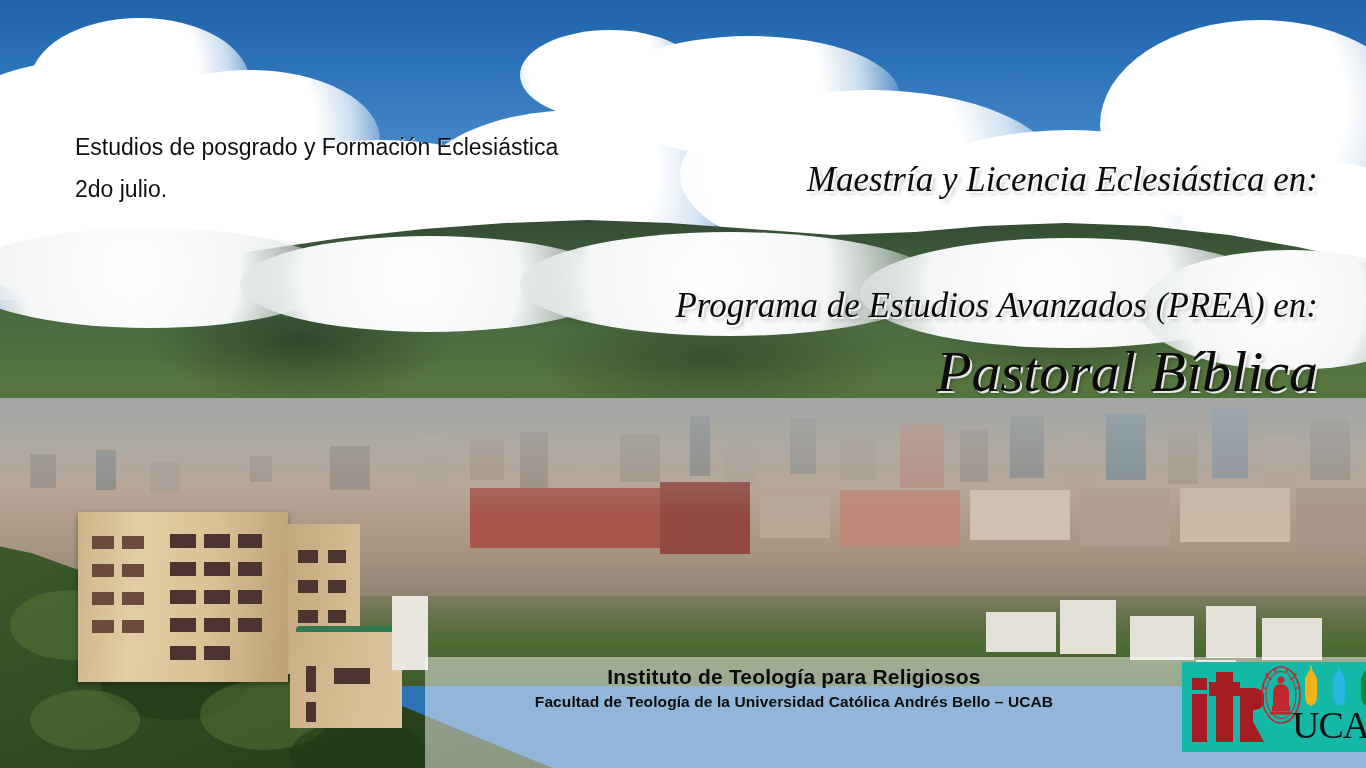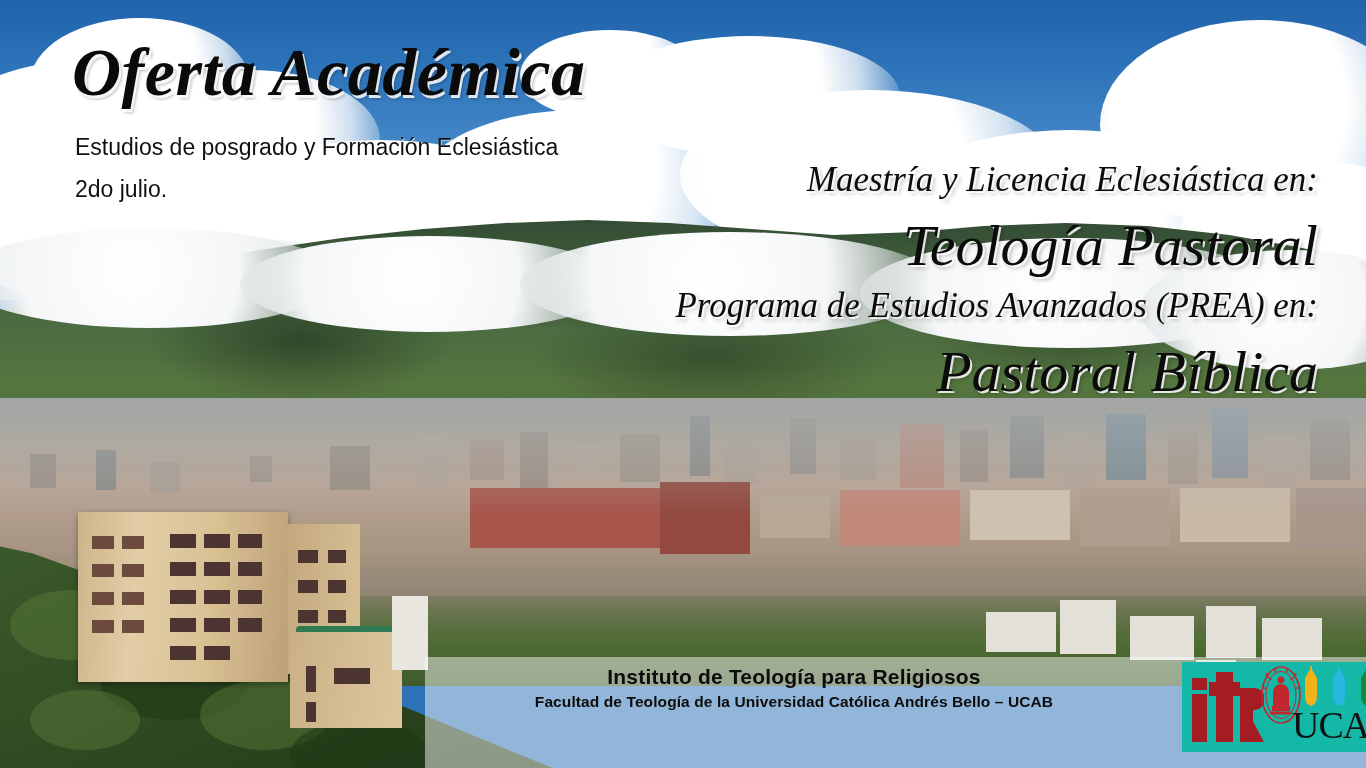--- a/index.html
+++ b/index.html
@@ -277,27 +277,25 @@
     </div>
     <div class="villa-roof"></div>
     <div class="villa">
       <div class="win dk" style="left:16px;top:34px;width:10px;height:26px;"></div>
       <div class="win dk" style="left:44px;top:36px;width:36px;height:16px;"></div>
       <div class="win dk" style="left:16px;top:70px;width:10px;height:20px;"></div>
     </div>
     <div class="whitebldg"></div>
   </div>
 
-  <div class="title">Oferta Académica</div>
 
   <div class="subline s1">Estudios de posgrado y Formación Eclesiástica</div>
   <div class="subline s2">2do julio.</div>
 
   <div class="prog p-small pr1">Maestría y Licencia Eclesiástica en:</div>
-  <div class="prog p-big pr2">Teología Pastoral</div>
   <div class="prog p-big pr4">Pastoral Bíblica</div>
   <div class="prog p-small pr3">Programa de Estudios Avanzados (PREA) en:</div>
 
   <div class="banner"></div>
   <div class="bannertext">
     <div class="bt1">Instituto de Teología para Religiosos</div>
     <div class="bt2">Facultad de Teología de la Universidad Católica Andrés Bello – UCAB</div>
   </div>
 
   <div class="logobox">

